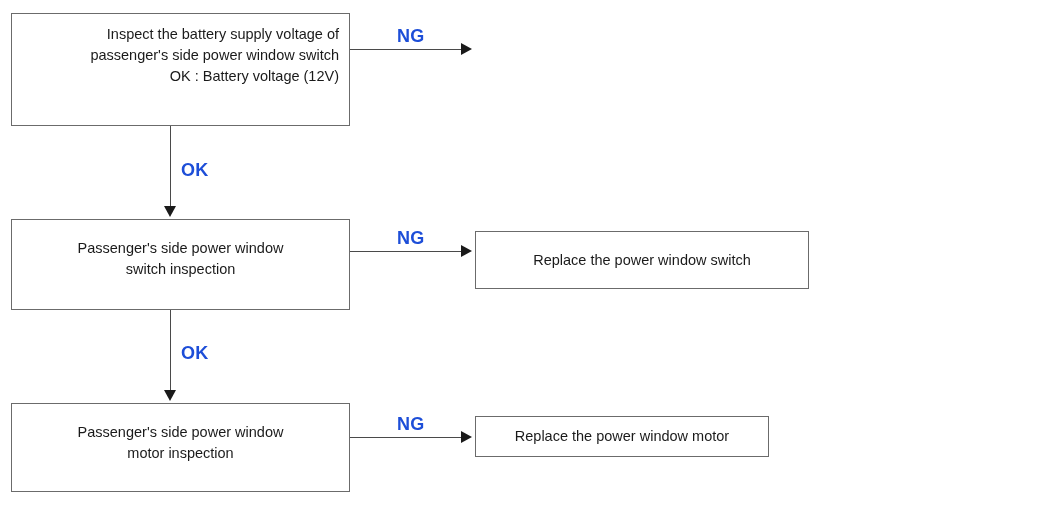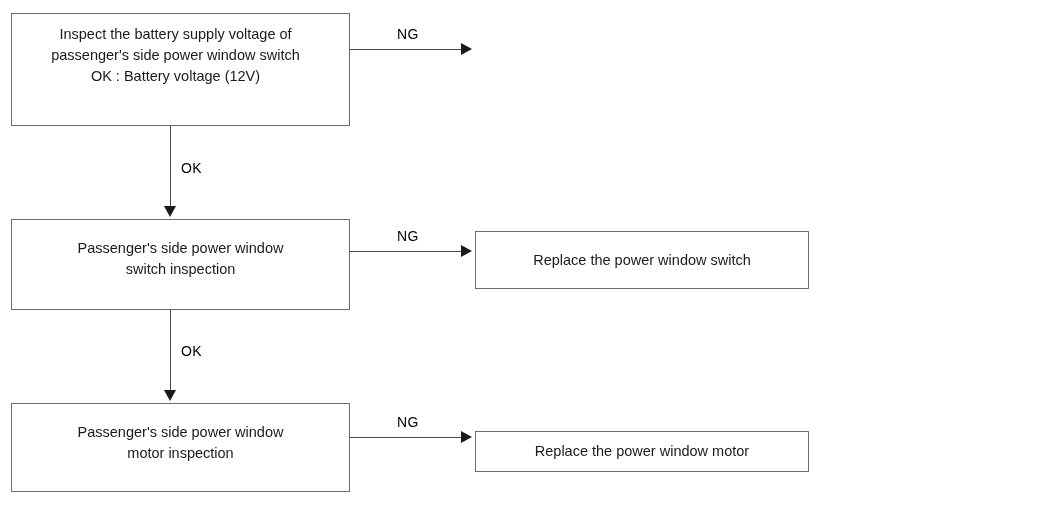--- a/index.html
+++ b/index.html
@@ -27,21 +27,21 @@
     font-size: 14.5px;
     line-height: 21px;
     display: flex;
     flex-direction: column;
     justify-content: center;
   }
   .box .line {
     white-space: pre;
   }
   .box.left-align {
-    align-items: center;
+    align-items: flex-end;
     padding-left: 0;
     padding-right: 10px;
   }
   .box.center-align {
     align-items: center;
     text-align: center;
     padding-left: 10px;
     padding-right: 10px;
   }
 
@@ -63,21 +63,21 @@
   }
 
   
   #box-repair-harness {
     left: 474px; top: 14px;  width: 339px; height: 67px;
   }
   #box-replace-switch {
     left: 475px; top: 231px; width: 334px; height: 58px;
   }
   #box-replace-motor {
-    left: 475px; top: 416px; width: 334px; height: 41px; margin-top: 15px;
+    left: 475px; top: 416px; width: 294px; height: 41px;
   }
 
   
   .h-line {
     position: absolute;
     height: 0;
     border-top: 1.4px solid #4a4a4a;
   }
   .v-line {
     position: absolute;
@@ -94,23 +94,23 @@
   .arrow-down {
     position: absolute;
     width: 0; height: 0;
     border-left: 6px solid transparent;
     border-right: 6px solid transparent;
     border-top: 11px solid #1a1a1a;
   }
 
   .edge-label {
     position: absolute;
-    font-size: 14px;
-    font-weight: normal;
-    color: #000000;
+    font-size: 18px;
+    font-weight: bold;
+    color: #1d4ed8;
     letter-spacing: 0.3px;
     white-space: pre;
   }
 
   
   #ng-line-1   { left: 350px; top: 49px;  width: 112px; }
   #ng-arrow-1  { left: 461px; top: 43px; }
   #ng-label-1  { left: 397px; top: 26px; }
 
   #ng-line-2   { left: 350px; top: 251px; width: 112px; }

